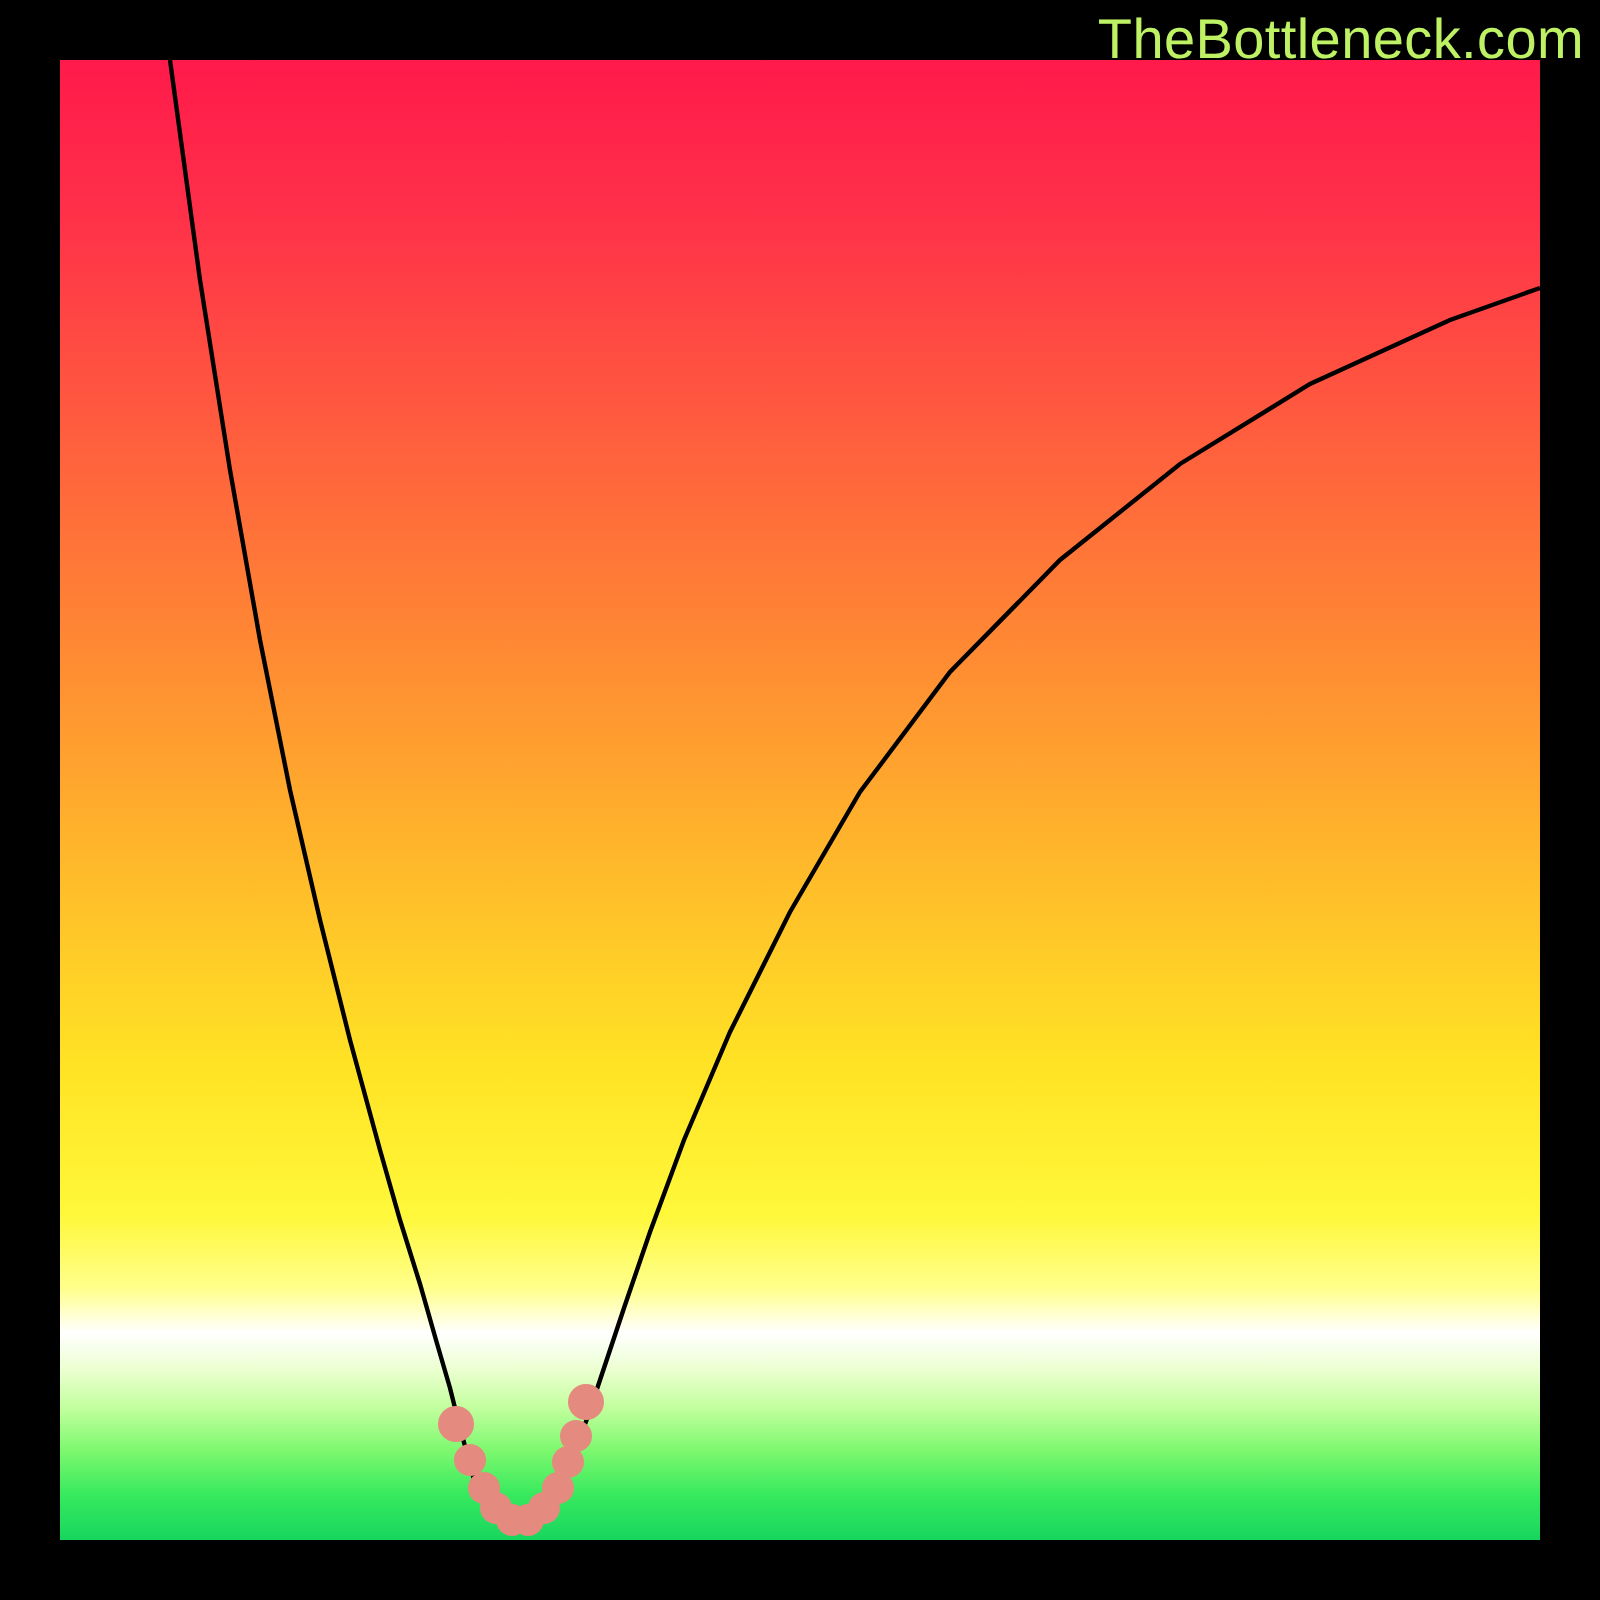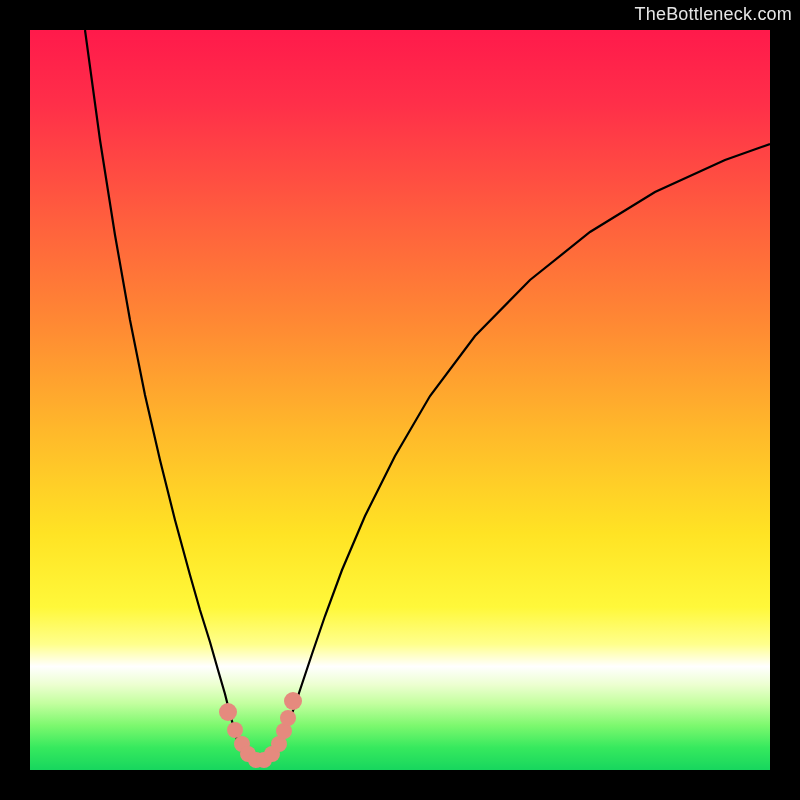--- a/index.html
+++ b/index.html
@@ -28,22 +28,22 @@
   .gradient {
     position: absolute;
     left: 0; top: 0;
     width: 100%;
     height: 100%;
   }
   .attribution {
     position: absolute;
     top: 4px;
     right: 8px;
-    color: #e5e5e5;
-    font-size: 18px;
+    color: #bef264;
+    font-size: 28px;
     font-weight: 500;
     letter-spacing: 0.2px;
   }
   svg.curves {
     position: absolute;
     left: 0; top: 0;
     width: 100%;
     height: 100%;
   }
   .curve-path {

